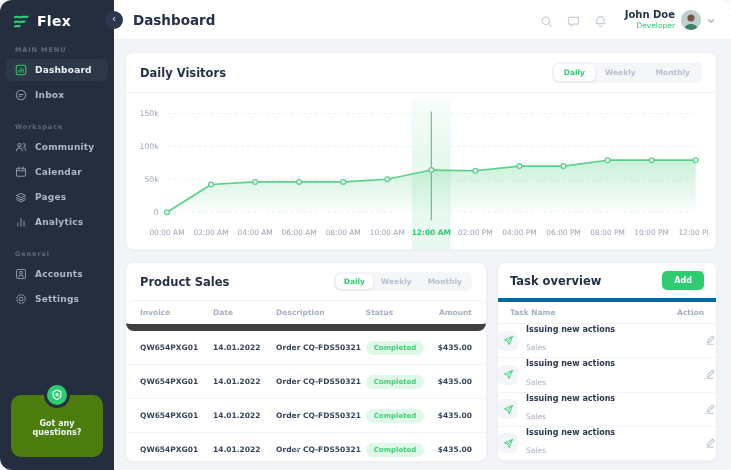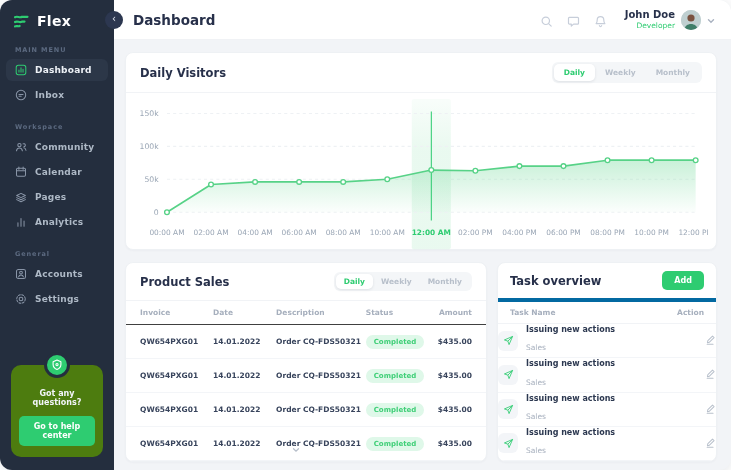--- a/index.html
+++ b/index.html
@@ -60,21 +60,21 @@
   .chart-wrap svg { width:100%; height:100%; display:block; }
 
   .bottom-row { display:flex; gap:10px; height:200px; }
 
   
   .sales-card { flex:0 0 362px; width:362px; display:flex; flex-direction:column; overflow:hidden; position:relative; }
   .sales-card .card-head { padding:9px 14px; border-bottom:none; }
   .sales-card .tab { padding:3px 8px; }
   .tbl { width:100%; }
   .tbl-row { display:grid; grid-template-columns:22% 19% 27% 18% 14%; align-items:center; padding:0 14px; }
-  .tbl-header { height:25px; border-top:1px solid #F1F3F6; border-bottom:1px solid #404040; }
+  .tbl-header { height:31px; border-top:1px solid #F1F3F6; border-bottom:7px solid #404040;border-radius:8px; }
   .tbl-header span { font-size:7.5px; color:#A6AFBD; font-weight:600; }
   .tbl-body .tbl-row { height:34px; border-bottom:1px solid #F3F5F8; font-size:7.5px; color:#38445C; font-weight:600; }
   .tbl-row :nth-child(5) { text-align:right; }
   .badge { display:inline-block; background:#DFF8E9; color:#3FCF77; font-size:7px; font-weight:700;
            padding:3px 8px; border-radius:9px; }
   .more-hint { position:absolute; bottom:3px; left:46%; }
   .more-hint svg { width:8px; height:8px; stroke:#B7BFCA; fill:none; stroke-width:1.3; stroke-linecap:round; }
 
   
   .tasks-card { flex:1; display:flex; flex-direction:column; overflow:hidden; }
@@ -175,21 +175,20 @@
     </div>
 
     <div class="help-card">
       <div class="help-badge">
         <svg viewBox="0 0 12 12">
             <path d="M6 1.1 9.9 2.7v2.9c0 2.4-1.6 4-3.9 5-2.3-1-3.9-2.6-3.9-5V2.7z"></path>
             <circle cx="6" cy="5.6" r="1.1"></circle>
           </svg>
       </div>
       <div class="help-q">Got any questions?</div>
-      <button class="help-btn">Go to help center</button>
     </div>
   </aside>
 
   <div class="collapse-btn">
     <span>‹</span>
   </div>
 
   <div class="main">
 
     <header class="topbar">

